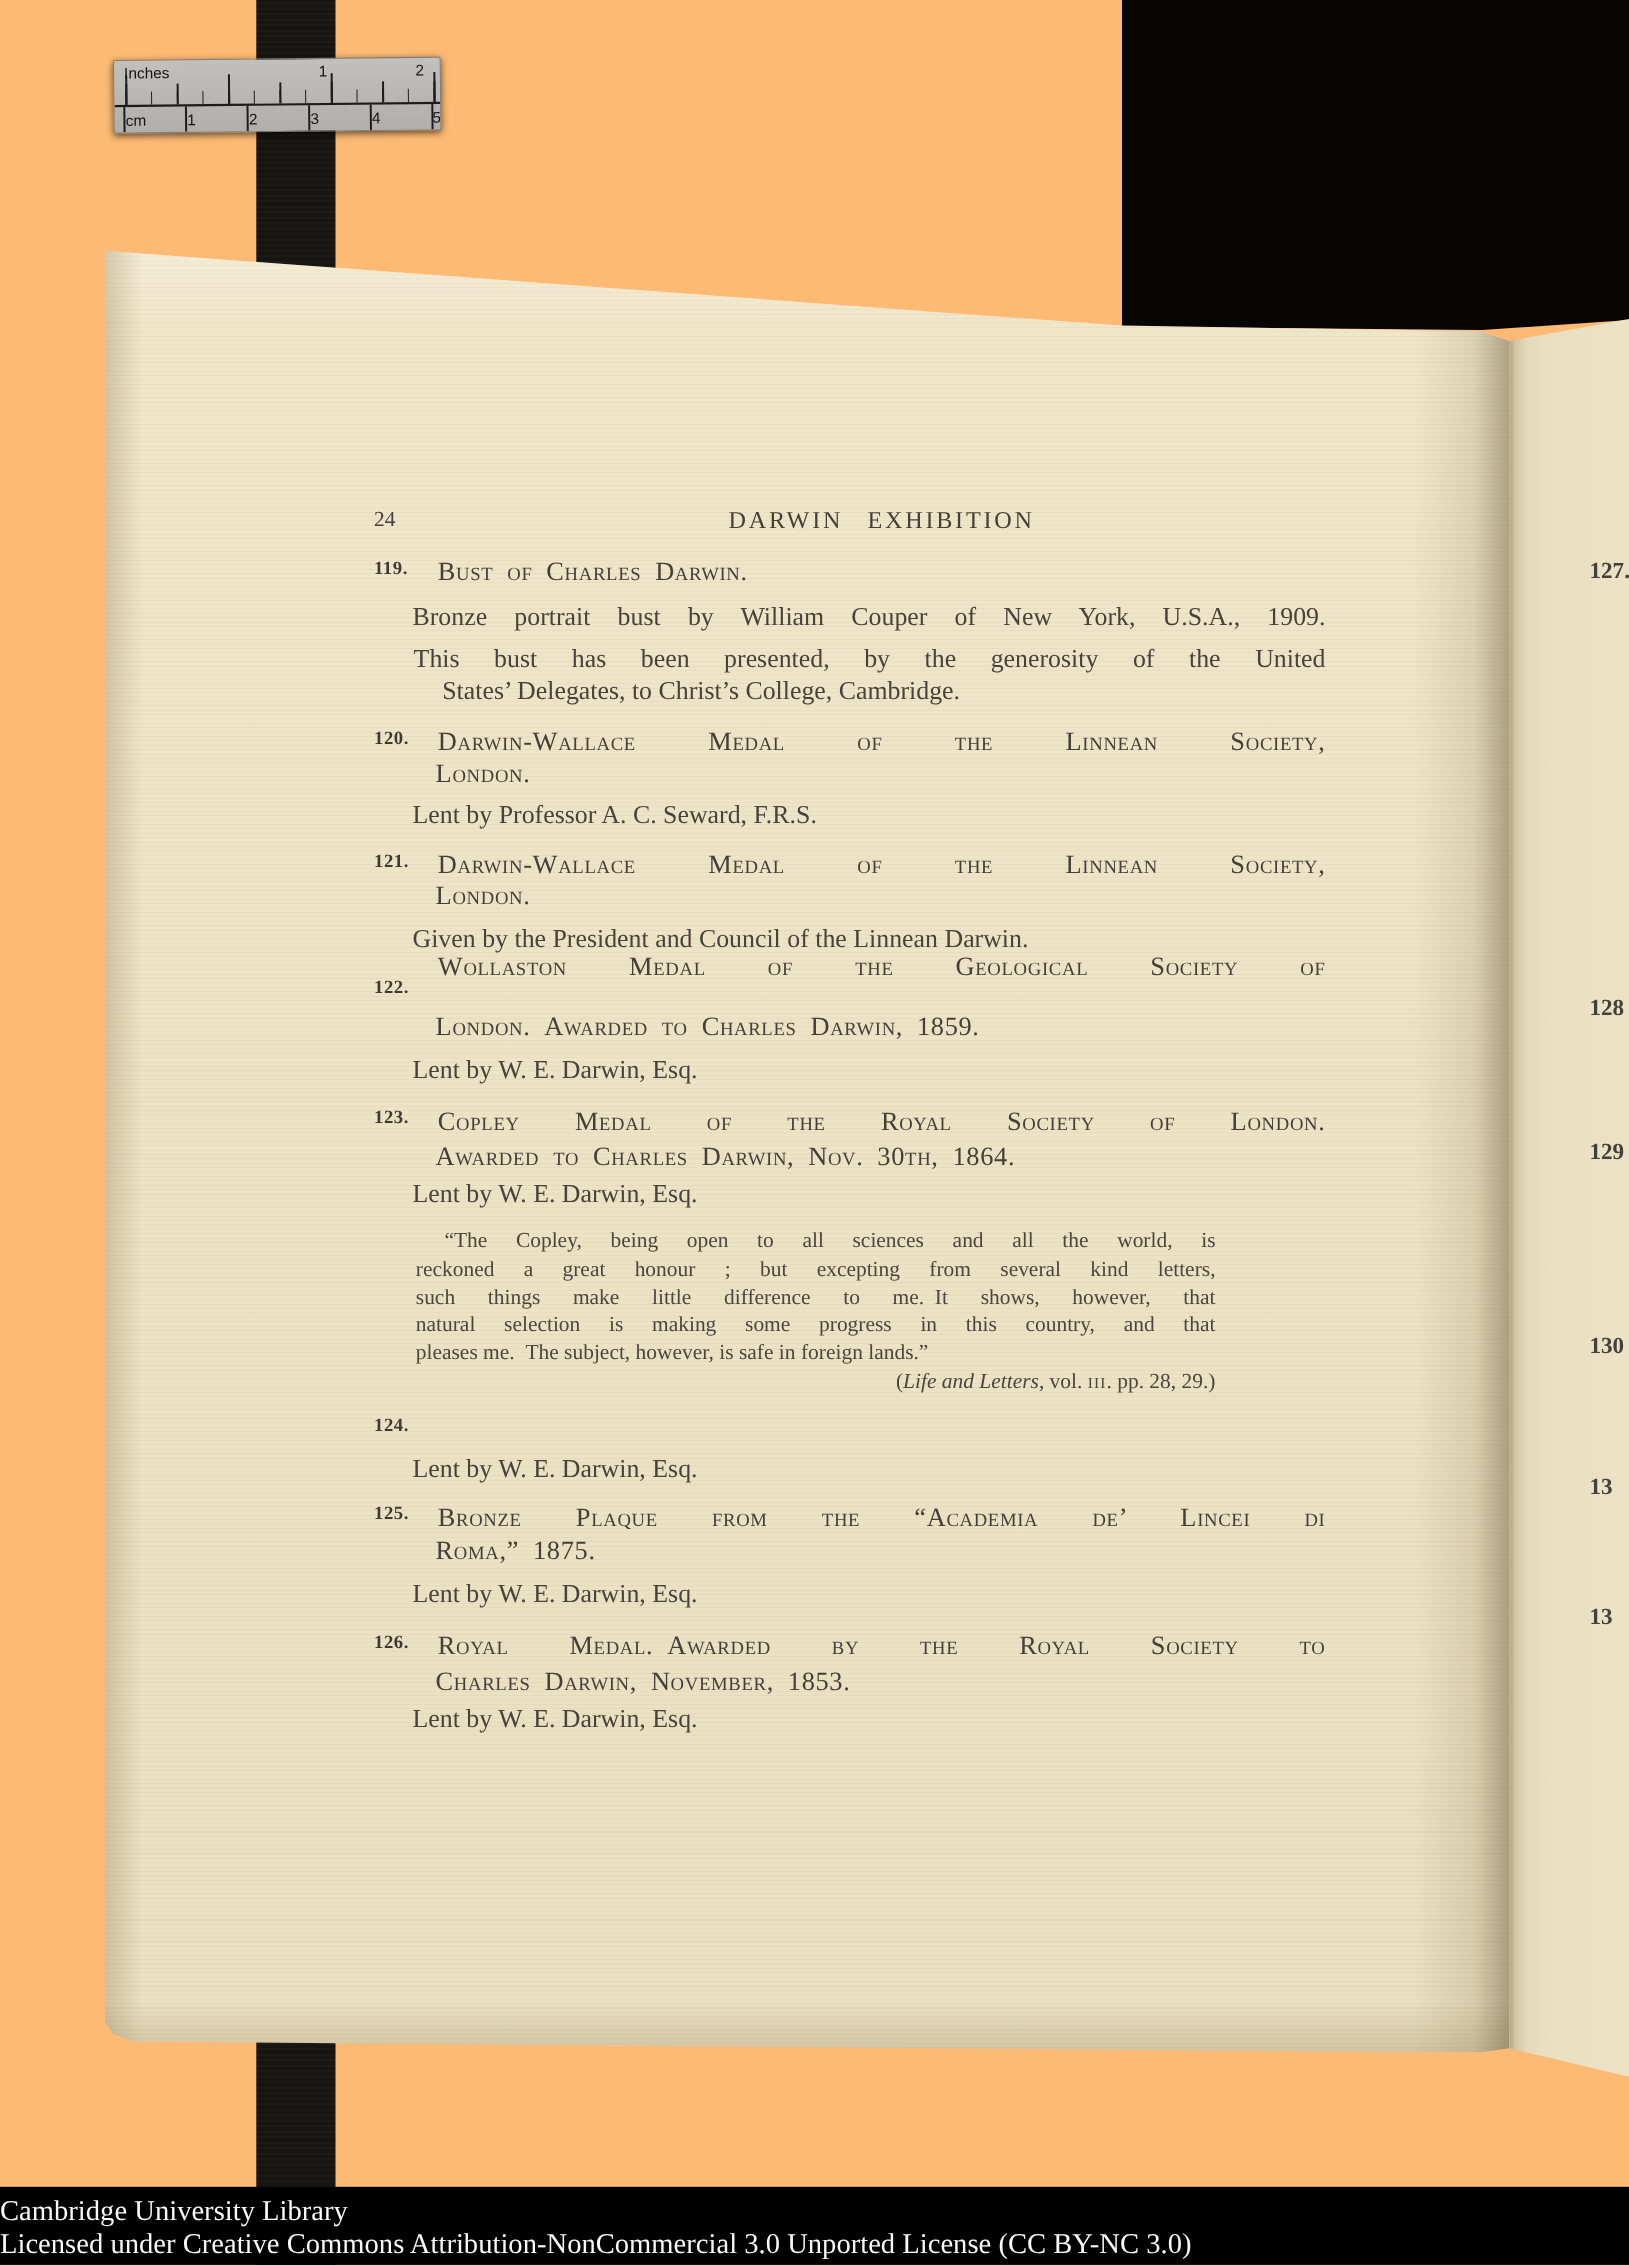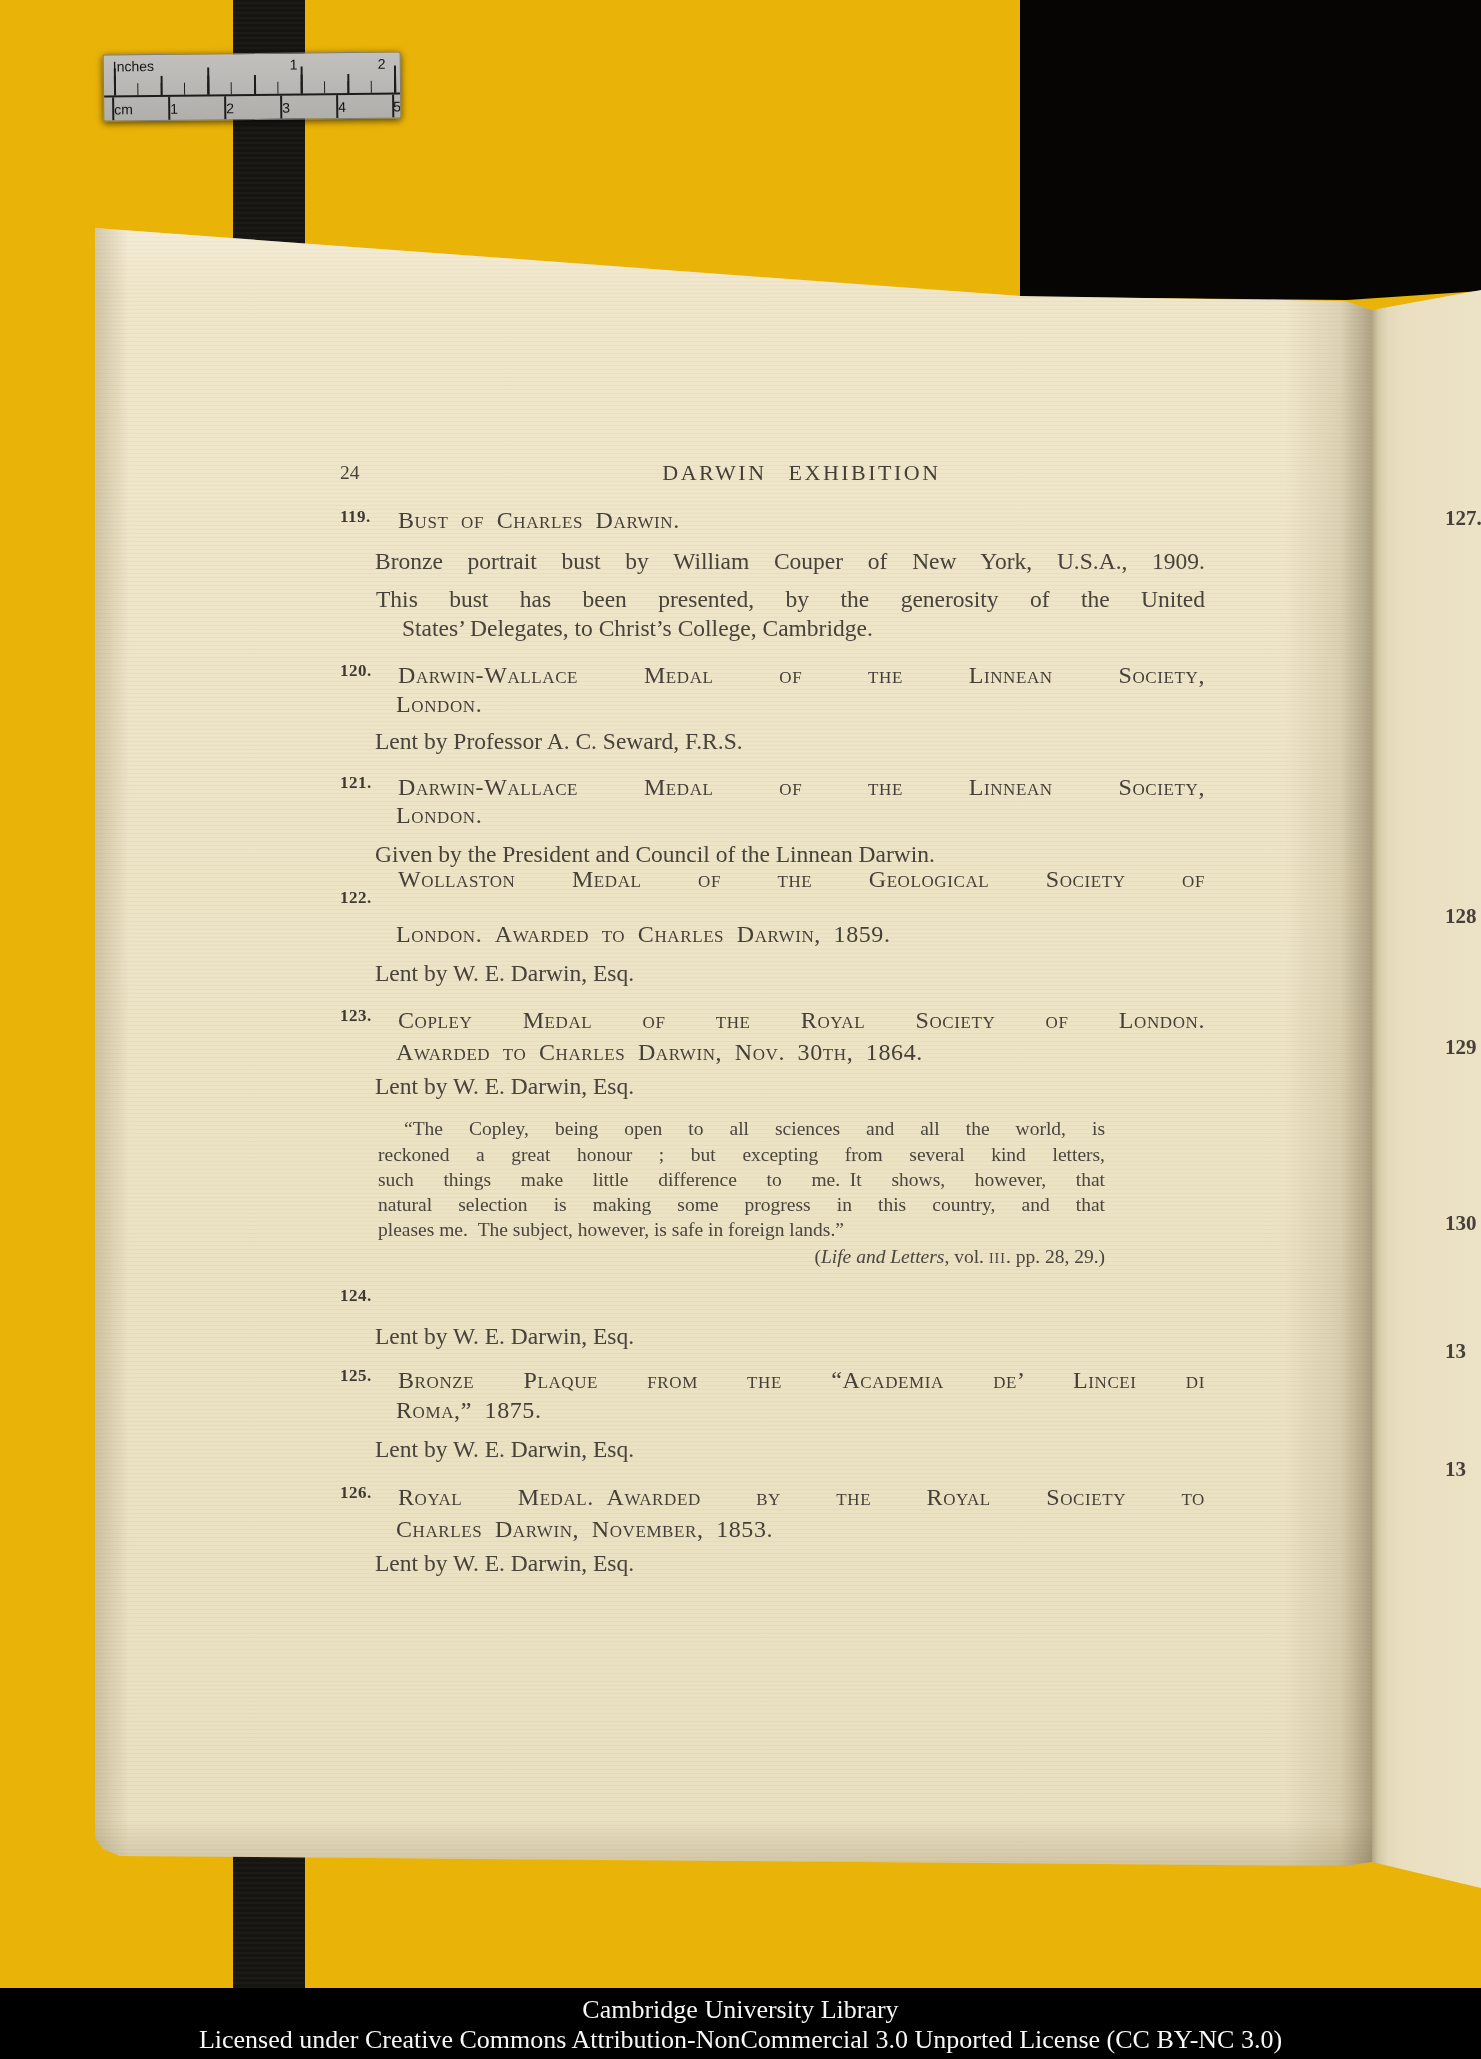--- a/index.html
+++ b/index.html
@@ -1,16 +1,16 @@
 <!DOCTYPE html>
 <html><head>
 <meta charset="utf-8">
 <style>
   html,body{margin:0;padding:0;background:#0a0908;}
-  #stage{position:relative;width:1481px;height:2059px;overflow:hidden;background:#eab308;
+  #stage{position:relative;width:1481px;height:2059px;overflow:hidden;background:#fdba74;
          font-family:"Liberation Serif","DejaVu Serif",serif;}
   
   #spine-band{position:absolute;left:233px;top:0;width:72px;height:2059px;background:#171511;
     background-image:repeating-linear-gradient(0deg,rgba(255,255,255,.025) 0 2px,transparent 2px 5px);}
   #topright-dark{position:absolute;left:1020px;top:0;width:461px;height:300px;background:#060504;
     clip-path:polygon(0 0,100% 0,100% 97%,71% 100%,0 99%);}
   
   #page-main{position:absolute;left:95px;top:225px;width:1277px;height:1641px;
     background:
       linear-gradient(90deg,rgba(130,110,70,.28) 0,rgba(130,110,70,0) 34px),
@@ -47,21 +47,21 @@
   .body{font-size:23.5px;}
   .hdr{font-size:22px;letter-spacing:2.5px;word-spacing:14px;color:#443f37;text-align:center;}
   .pgnum{font-size:19.5px;}
   .qline{font-size:19.5px;color:#4a453d;}
   .qcite{font-size:19.5px;color:#4a453d;text-align:right;padding-right:98px;white-space:normal;}
   .ital{font-style:italic;}
   .rnum{font-variant:small-caps;letter-spacing:1px;}
   .frag{font-weight:700;font-size:21px;color:#45403a;}
   
   #footer-band{position:absolute;left:0;top:1988px;width:1481px;height:71px;background:#000;}
-  .foot-line{position:absolute;left:0;width:1481px;text-align:center;color:#f8f8f8;
+  .foot-line{position:absolute;left:0;width:1481px;color:#f8f8f8;
     font-size:26px;line-height:1.1;}
 </style>
 </head>
 <body>
 
 <div id="stage">
 
   <div id="spine-band"></div>
   <div id="topright-dark"></div>
 

